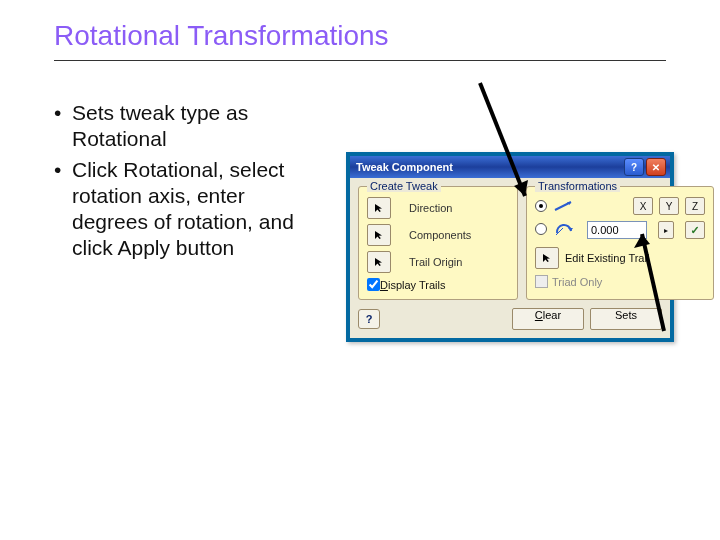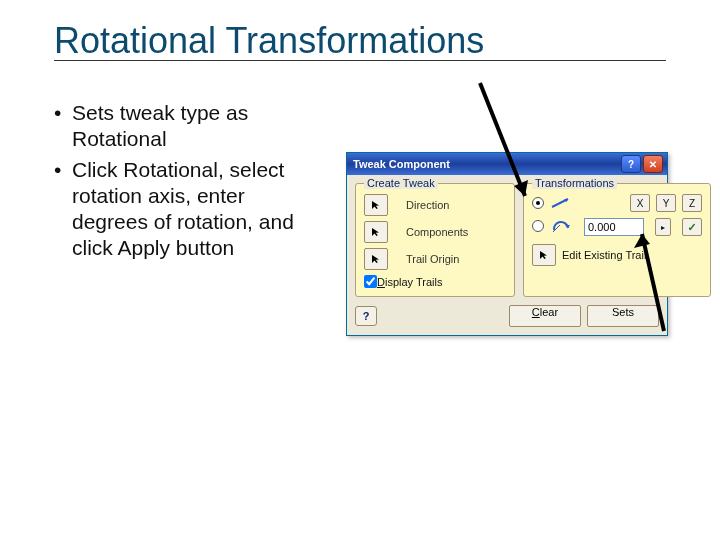--- a/index.html
+++ b/index.html
@@ -15,22 +15,22 @@
   }
   .slide {
     position: relative;
     width: 720px;
     height: 540px;
   }
   .title {
     position: absolute;
     left: 54px;
     top: 20px;
-    font-size: 36px;
-    color: #0c4a6e;
+    font-size: 28px;
+    color: #8b5cf6;
     font-weight: 400;
   }
   .title-underline {
     position: absolute;
     left: 54px;
     top: 60px;
     width: 612px;
     height: 0;
     border-bottom: 1px solid #333;
   }
@@ -52,21 +52,21 @@
     flex: 0 0 18px;
   }
   .dialog {
     position: absolute;
     left: 346px;
     top: 152px;
     width: 320px;
     font-size: 11px;
     font-family: Tahoma, Arial, sans-serif;
     box-shadow: 2px 2px 4px rgba(0,0,0,0.25);
-    border: 1px solid #0369a1;
+    border: 4px solid #0369a1;
     background: #ece9d8;
   }
   .titlebar {
     height: 22px;
     background: linear-gradient(#3b6ed5, #1c3f9c 50%, #3b6ed5);
     color: #fff;
     display: flex;
     align-items: center;
     padding: 0 4px 0 6px;
     font-weight: bold;
@@ -283,20 +283,24 @@
         </div>
 
         <div class="edit-row">
           <span class="toolbtn">
             <svg class="arrow-icon" viewBox="0 0 10 10">
                 <path d="M1 1 L1 9 L3.5 6.5 L5.5 9 L6.8 8.3 L4.8 5.8 L8 5.5 Z" fill="#000"></path>
               </svg>
           </span>
           <span>Edit Existing Trail</span>
         </div>
+        <div class="triad-row">
+          <span class="triad-chk"></span>
+          <span>Triad Only</span>
+        </div>
       </div>
     </div>
 
     <div class="dlg-footer">
       <span class="help-round">?</span>
       <span class="footer-spacer"></span>
       <span class="btn">
           <span><u>C</u>lear</span>
         </span>
       <span class="btn">Sets</span>

